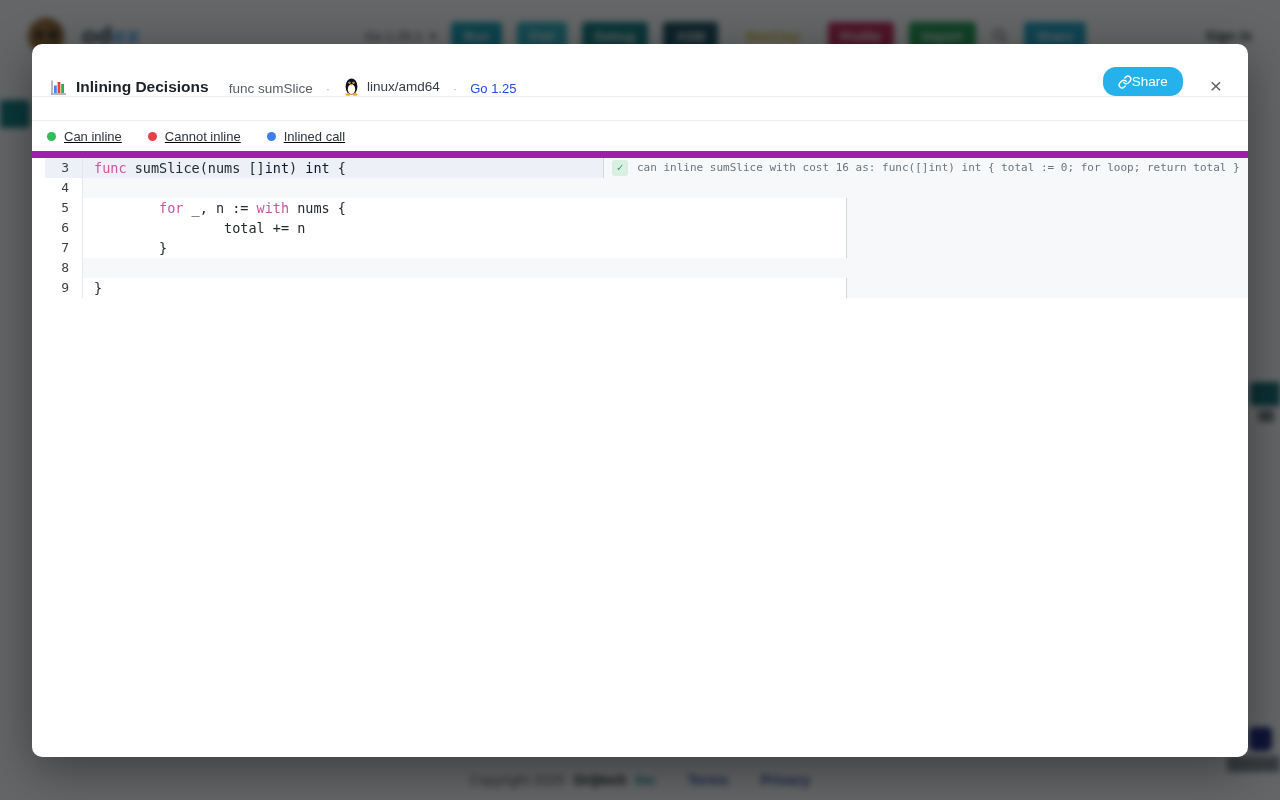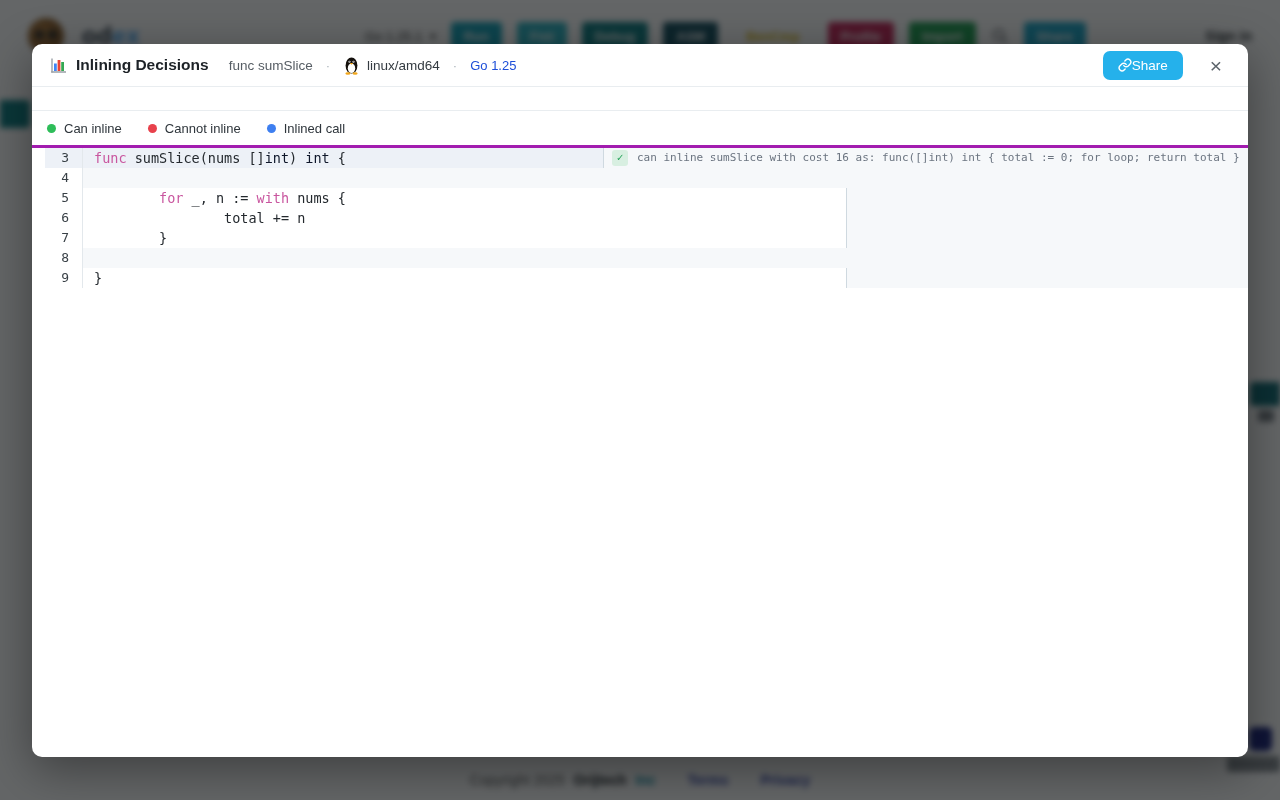--- a/index.html
+++ b/index.html
@@ -36,40 +36,40 @@
   .bg-footer .inc { color:#1492a8; font-weight:bold; }
   .bg-footer a { color:#3949ab; font-weight:bold; text-decoration:none; margin-left:28px; }
 
   
   .overlay { position:absolute; inset:0; background:rgba(10,12,14,0.63); }
 
   
   .modal { position:absolute; left:32px; top:44px; width:1216px; height:713px;
            background:#ffffff; border-radius:10px; overflow:hidden;
            box-shadow:0 12px 48px rgba(0,0,0,0.4); }
-  .modal-header { height:43px; display:flex; align-items:center; padding:0 18px;
+  .modal-header { height:53px; display:flex; align-items:flex-end; padding:0 18px;
                   border-bottom:1px solid #e9edf0; }
   .mh-icon { width:17px; height:17px; margin-right:9px; flex:none; }
   .mh-title { font-size:15.5px; font-weight:bold; color:#1d2227; }
   .mh-func { font-size:13.5px; color:#565d64; margin-left:20px; }
   .mh-dot { color:#aab2b9; margin:0 13px; font-size:13px; }
   .tux { width:17px; height:19px; margin-right:7px; flex:none; }
   .mh-plat { font-size:13.5px; color:#343b41; display:flex; align-items:center; }
   .mh-gover { font-size:13px; color:#1d4ed8; }
   .mh-spacer { flex:1; }
   .share-btn { display:flex; align-items:center; gap:0; background:#25b1eb; color:#fff;
-               font-size:13.5px; padding:7px 15px; border:none; border-radius:7px; }
+               font-size:13.5px; padding:7px 15px; border:none; border-radius:13px; }
   .share-btn svg { width:14px; height:14px; }
   .close-x { margin-left:27px; margin-right:8px; font-size:21px; color:#5c646b; line-height:1;
              background:none; border:none; font-family:"Liberation Sans", sans-serif; }
   .modal-toolbar { height:24px; border-bottom:1px solid #e9edf0; }
 
   
   .legend { height:37px; display:flex; align-items:center; padding-left:15px;
-            border-bottom:3px solid #a21caf; }
+            border-bottom:7px solid #a21caf;text-decoration:underline; }
   .legend-item { display:flex; align-items:center; margin-right:26px; }
   .legend-dot { width:9px; height:9px; border-radius:50%; margin-right:8px; flex:none; }
   .legend-label { font-size:13px; color:#2e353b; }
 
   
   .code-block { margin-left:13px; font-family:"DejaVu Sans Mono", monospace; }
   .code-row { display:flex; height:20px; line-height:20px; }
   .gutter { width:38px; flex:none; text-align:right; padding-right:13px;
             font-size:13px; color:#394147; border-right:1px solid #e3e8ec;
             font-family:"DejaVu Sans Mono", monospace; }

